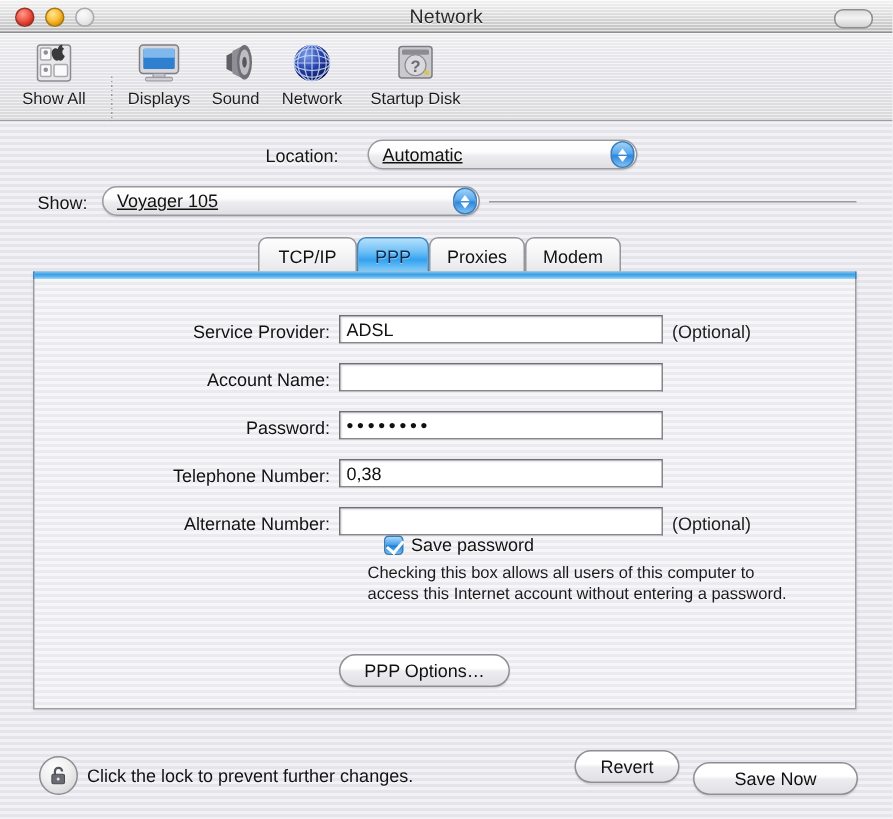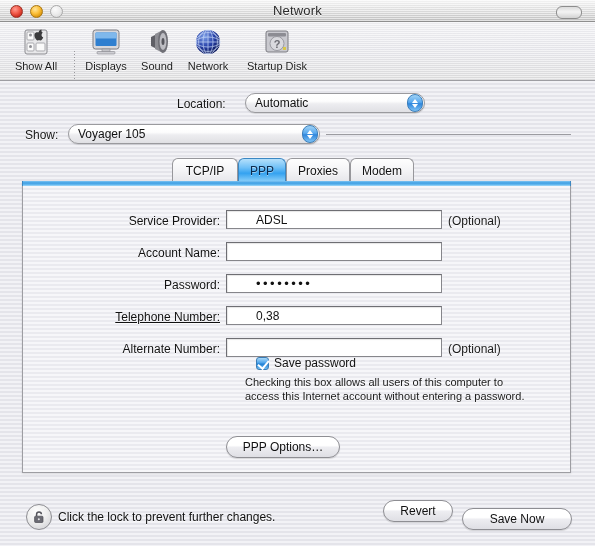--- a/index.html
+++ b/index.html
@@ -99,21 +99,21 @@
   
   .popup {
     position:absolute; height:20px; box-sizing:border-box;
     border:1px solid #9a9a9e; border-radius:10px;
     background: linear-gradient(to bottom,#ffffff 0%, #fdfdfd 40%, #ededf0 55%, #e0e0e4 100%);
     box-shadow: inset 0 1px 0 #ffffff, 0 1px 1px rgba(0,0,0,0.12);
     display:flex; align-items:center;
   }
   .popup .ptext {
     font-size:12px; color:#111; padding-left:9px; flex:1;
-    white-space:nowrap; overflow:hidden;
+    white-space:nowrap; overflow:hidden;text-decoration:underline;
   }
   .popup .parrows {
     width:16px; height:18px; margin-right:1px; border-radius:8px;
     background: linear-gradient(to bottom,#9fd2f6 0%, #5aa9ee 45%, #2f86dc 55%, #7ec2f5 100%);
     border:1px solid #3c7fbb; box-sizing:border-box;
     display:flex; flex-direction:column; align-items:center; justify-content:center;
   }
   .parrows .up, .parrows .dn {
     width:0;height:0;border-left:3.5px solid transparent;border-right:3.5px solid transparent;
   }
@@ -157,21 +157,21 @@
   .field-label {
     position:absolute; text-align:right; font-size:12px; color:#111;
     text-shadow:0 1px 0 rgba(255,255,255,0.7); white-space:nowrap;
   }
   .textfield {
     position:absolute; height:19px; box-sizing:border-box;
     background:#ffffff;
     border:1px solid #86868b; border-top-color:#6e6e73; border-left-color:#6e6e73;
     box-shadow: inset 1px 1px 1px rgba(0,0,0,0.10);
     font-size:12px; color:#111;
-    display:flex; align-items:center;padding-left:25px;
+    display:flex; align-items:center;
   }
   .textfield .val { padding-left:4px; white-space:nowrap; overflow:hidden;}
   .textfield .val.dots { letter-spacing:2.5px; font-size:13px; }
   .optional {
     position:absolute; font-size:12px; color:#1c1c1c;
     text-shadow:0 1px 0 rgba(255,255,255,0.7);
   }
 
   
   #savepw-row { position:absolute; left:226px; top:275px; display:flex; align-items:center;padding-left:30px; }
@@ -359,21 +359,21 @@
     <div class="field-label" style="left:60px; top:165px; width:160px;">Account Name:</div>
     <div class="textfield" style="left:226px; top:161px; width:216px;">
       <span class="val"></span>
     </div>
 
     <div class="field-label" style="left:60px; top:197px; width:160px;">Password:</div>
     <div class="textfield" style="left:226px; top:193px; width:216px;">
       <span class="val dots">••••••••</span>
     </div>
 
-    <div class="field-label" style="left:60px; top:229px; width:160px;text-decoration:underline;">Telephone Number:</div>
+    <div class="field-label" style="left:60px; top:229px; width:160px;">Telephone Number:</div>
     <div class="textfield" style="left:226px; top:225px; width:216px;">
       <span class="val">0,38</span>
     </div>
 
     <div class="field-label" style="left:60px; top:261px; width:160px;">Alternate Number:</div>
     <div class="textfield" style="left:226px; top:257px; width:216px;">
       <span class="val"></span>
     </div>
     <div class="optional" style="left:448px; top:261px;">(Optional)</div>
 

